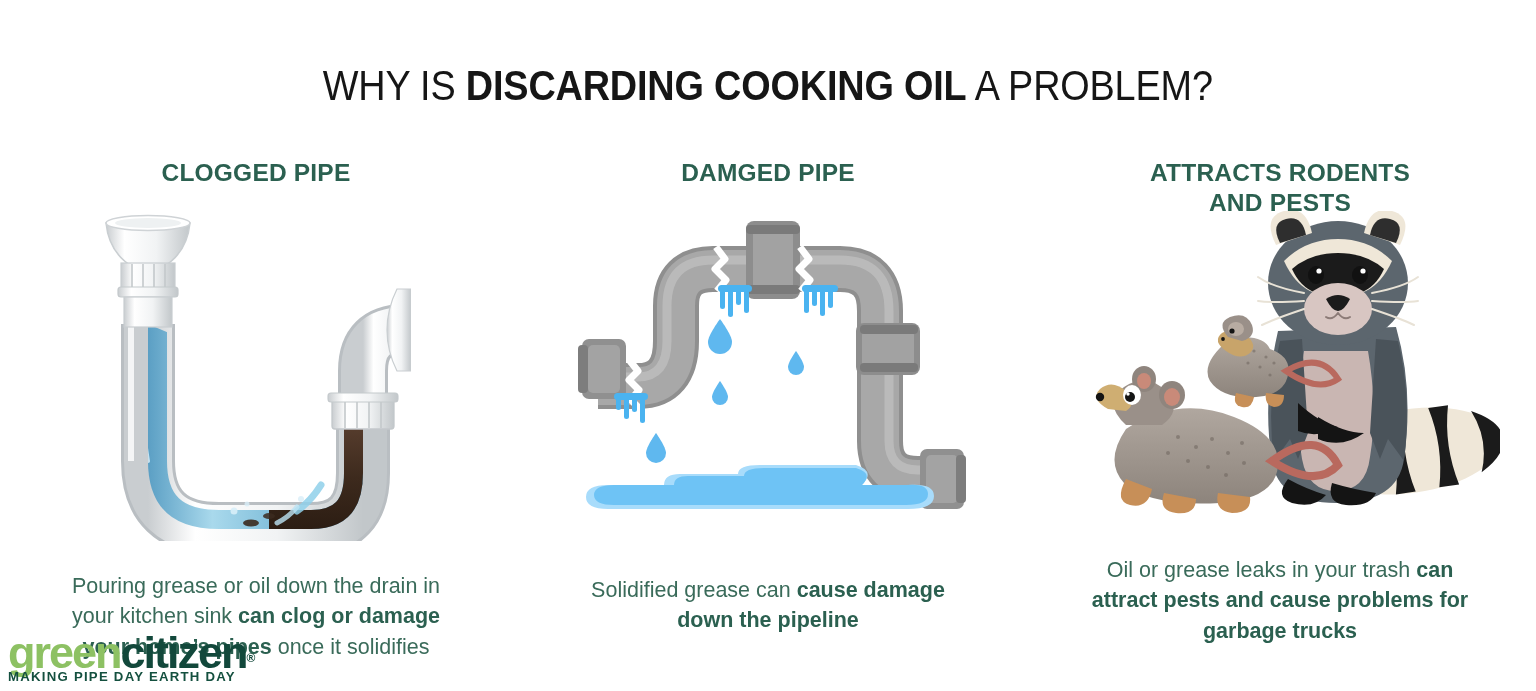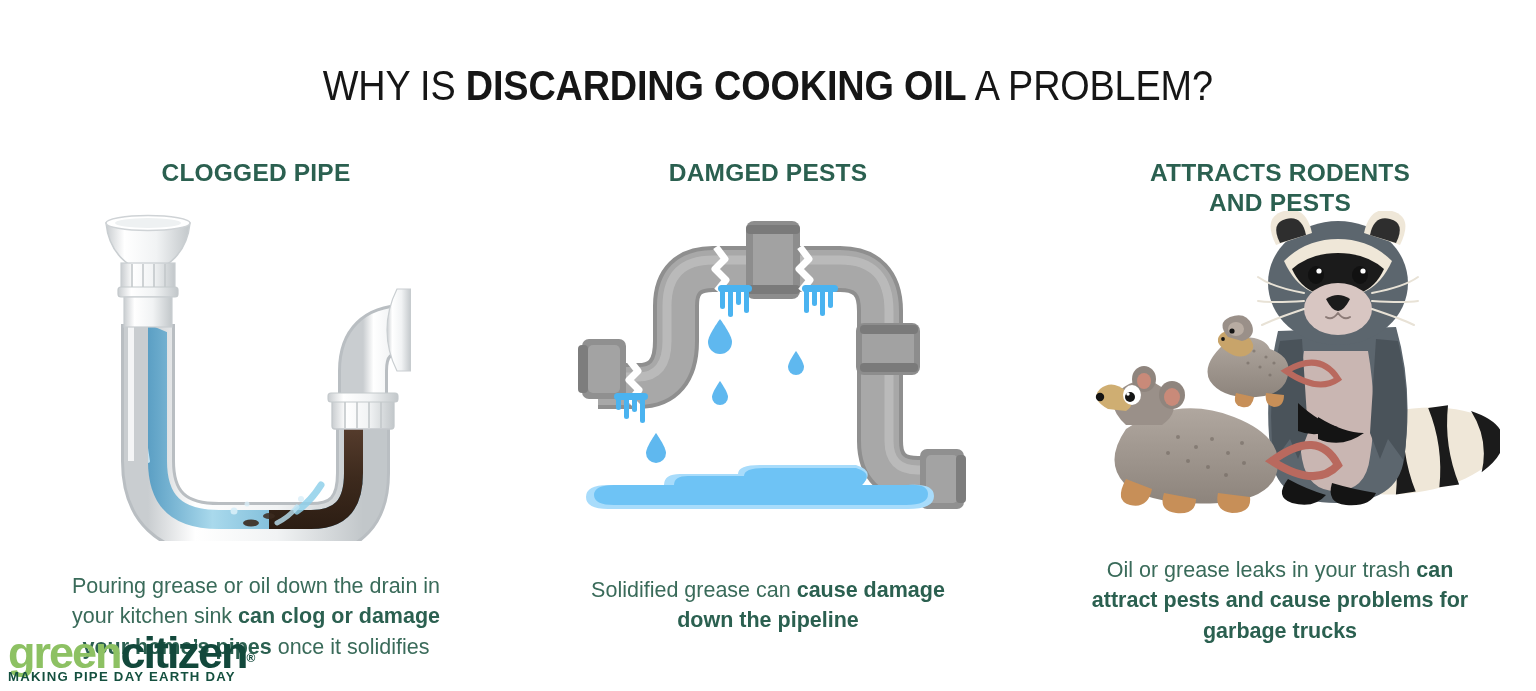--- a/index.html
+++ b/index.html
@@ -207,21 +207,21 @@
         <rect x="227" y="182" width="70" height="9" rx="3" fill="url(#whitePipe)" stroke="#c4c9cc" stroke-width="1.1"></rect>
       </svg>
     </div>
     <div class="caption cap-1">
       <span>Pouring grease or oil down the drain in your kitchen sink </span><b>can clog or damage your home’s pipes</b><span> once it solidifies</span>
     </div>
   </div>
 
   <div class="col">
     <div class="col-head">
-      <span>DAMGED PESTS</span>
+      <span>DAMGED PIPE</span>
       <span class="l2"></span>
     </div>
     <div class="art">
       <svg width="400" height="320" viewBox="0 0 400 320">
 
         <g fill="none" stroke-linecap="butt">
           <path d="M30 175 L70 175 Q108 175 108 130 L108 95 Q108 58 145 58 L272 58 Q312 58 312 100 L312 230 Q312 268 350 268 L386 268" stroke="#8f8f8f" stroke-width="46"></path>
           <path d="M30 175 L70 175 Q108 175 108 130 L108 95 Q108 58 145 58 L272 58 Q312 58 312 100 L312 230 Q312 268 350 268 L386 268" stroke="#a8a8a8" stroke-width="38"></path>
 
           <path d="M38 166 L70 166 Q99 166 99 130 L99 95 Q99 49 145 49 L272 49 Q321 49 321 100 L321 230 Q321 259 350 259 L386 259" stroke="#bdbdbd" stroke-width="9" opacity=".85"></path>

